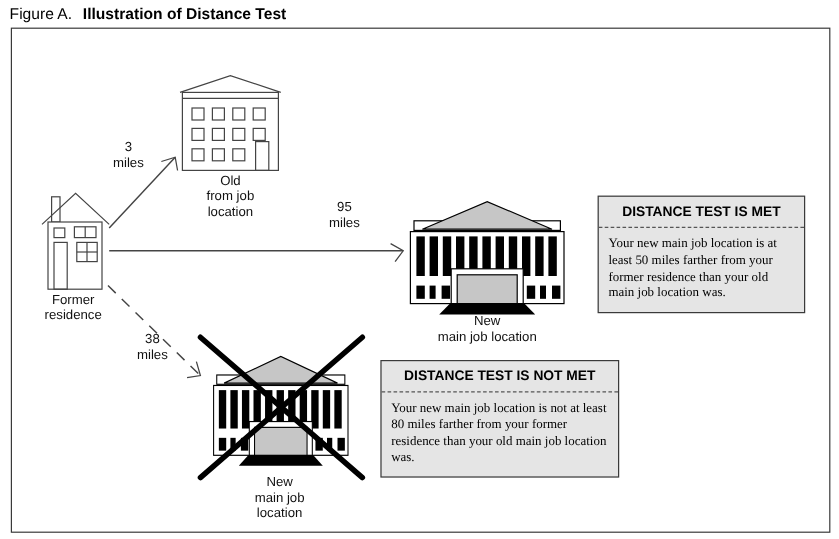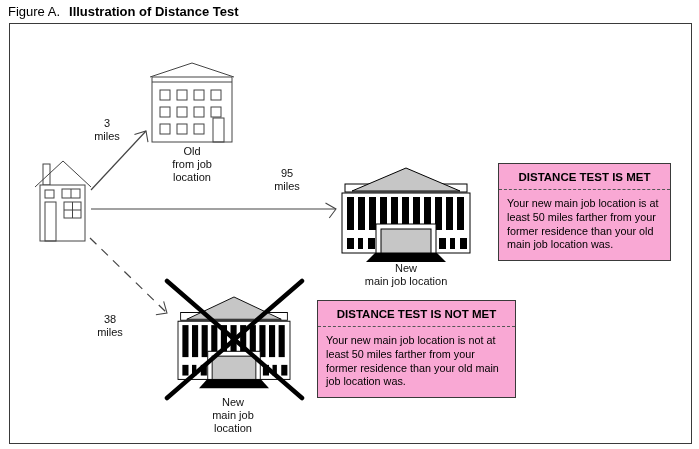--- a/index.html
+++ b/index.html
@@ -12,26 +12,26 @@
   .fig-title .t-main  { font-weight:bold; margin-left:9px; }
   .frame {
     position:absolute; left:9px; top:23px; width:681px; height:419px;
     border:1px solid #3a3a3a; background:#fff;
   }
   svg.diagram { position:absolute; left:0; top:0; }
   .lbl {
     position:absolute; font-size:11px; line-height:13px; text-align:center;
     white-space:pre-line; color:#111;
   }
-  .info-box { position:absolute; border:1px solid #3a3a3a; background:#f9a8d4; box-sizing:border-box; }
+  .info-box { position:absolute; border:1px solid #3a3a3a; background:#e5e5e5; box-sizing:border-box; }
   .info-box .hdr {
     font-weight:bold; font-size:11.5px; text-align:center;
     padding:7px 3px 6px; border-bottom:1px dashed #555; white-space:nowrap;
   }
-  .info-box .bd { font-size:10.8px; line-height:13.8px; padding:7px 7px 8px 8px; }
+  .info-box .bd { font-size:10.8px; line-height:13.8px; padding:7px 7px 8px 8px;font-family:Liberation Serif, serif; }
 </style>
 </head>
 <body>
 
 <div class="stage">
 
   <div class="fig-title">
     <span class="t-label">Figure A.</span><span class="t-main">Illustration of Distance Test</span>
   </div>
 
@@ -124,35 +124,37 @@
     <g stroke="#000" stroke-width="4.5" stroke-linecap="round">
       <line x1="167" y1="281" x2="302" y2="398"></line>
       <line x1="302" y1="281" x2="167" y2="398"></line>
     </g>
   </svg>
 
   <div class="lbl" style="left:82px;  top:117px; width:50px;">3
 miles</div>
   <div class="lbl" style="left:262px; top:167px; width:50px;">95
 miles</div>
-  <div class="lbl" style="left:85px; top:277px; width:50px;margin-top:36px;">38
+  <div class="lbl" style="left:102px; top:277px; width:50px;">38
 miles</div>
 
+  <div class="lbl" style="left:19px;  top:244px; width:84px;">Former
+residence</div>
   <div class="lbl" style="left:150px; top:145px; width:84px;">Old
 from job
 location</div>
   <div class="lbl" style="left:328px; top:262px; width:156px;">New
 main job location</div>
   <div class="lbl" style="left:191px; top:396px; width:84px;">New
 main job
 location</div>
 
   <div class="info-box" style="left:498px; top:163px; width:173px; min-height:95px;">
     <div class="hdr">DISTANCE TEST IS MET</div>
     <div class="bd">Your new main job location is at least 50 miles farther from your former residence than your old main job location was.</div>
   </div>
 
   <div class="info-box" style="left:317px; top:300px; width:199px; min-height:92px;">
     <div class="hdr">DISTANCE TEST IS NOT MET</div>
-    <div class="bd">Your new main job location is not at least 50 miles farther from your former residence than your old main job location was.</div>
+    <div class="bd">Your new main job location is not at least 80 miles farther from your former residence than your old main job location was.</div>
   </div>
 
 </div>
 
 </body></html>

